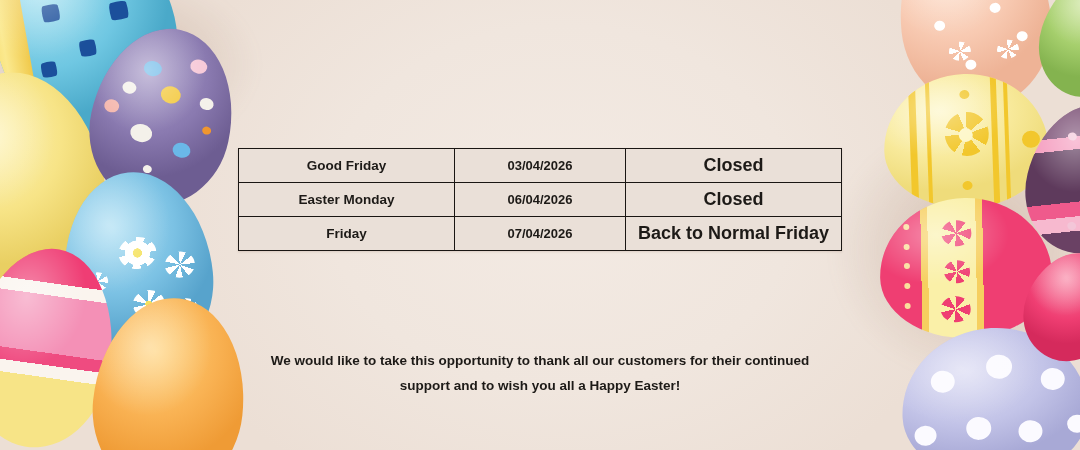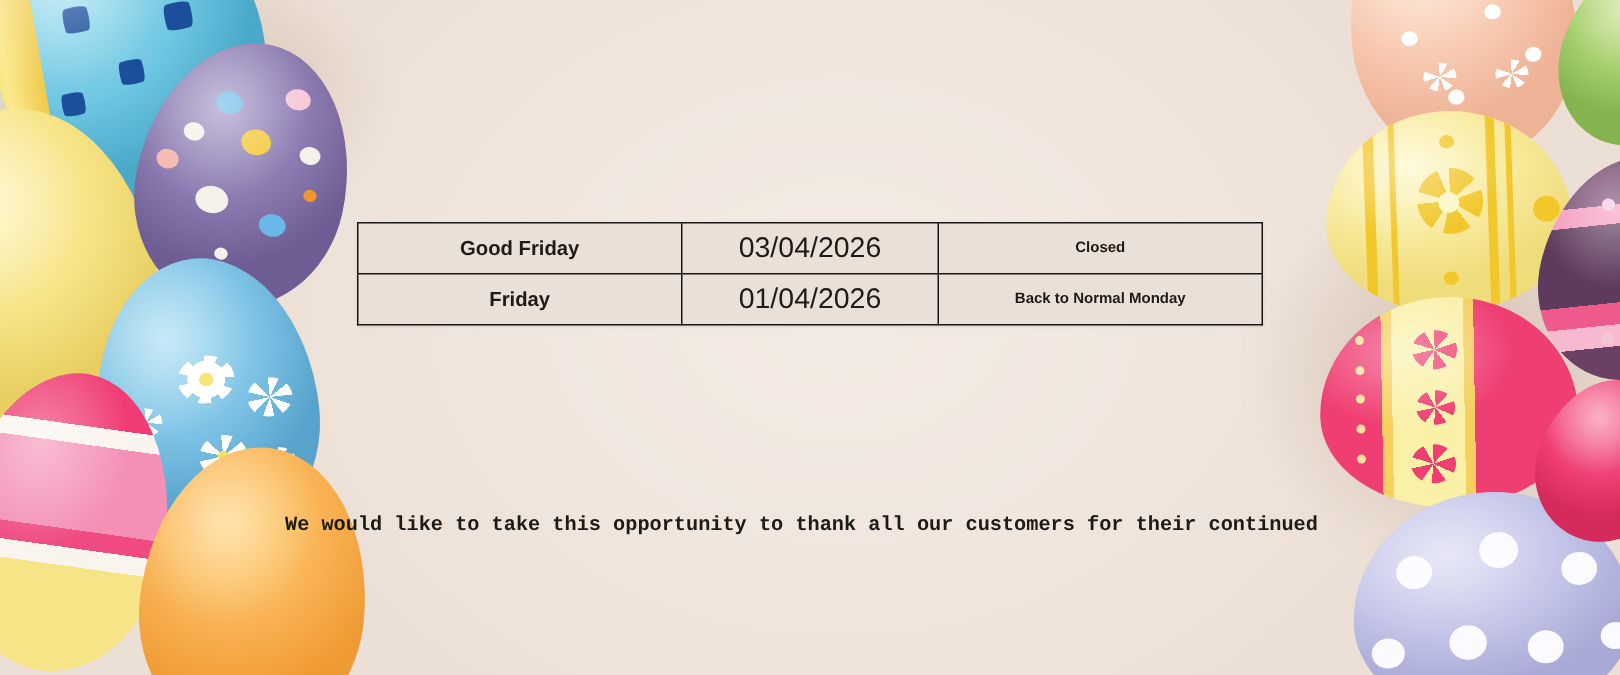--- a/index.html
+++ b/index.html
@@ -86,33 +86,33 @@
   .hours-table td {
     border: 1.5px solid #1a1613;
     height: 34px;
     text-align: center;
     vertical-align: middle;
     color: #1d1a17;
     background: #eae0d8;
     margin-left: 32px;
   }
   .col-day    { width: 202px; font-size: 13.5px; font-weight: 700; }
-  .col-date   { width: 160px; font-size: 19px; font-weight: 400; }
-  .col-status { width: 202px; font-size: 10px; font-weight: 700; }
+  .col-date   { width: 160px; font-size: 13px; font-weight: 700; }
+  .col-status { width: 202px; font-size: 18px; font-weight: 700; }
 
   .footer-msg {
     position: absolute;
-    top: 338px;
+    top: 348px;
     left: 190px;
     width: 700px;
+    text-align: center;
     font-size: 13.5px;
     font-weight: 700;
     line-height: 25px;
     color: #1d1a17;
-    font-family: Liberation Mono, monospace;
   }
 </style>
 </head>
 <body>
 
 <div class="banner">
 
   <div>
 
     <div class="shadow" style="left:-40px; top:-30px; width:300px; height:190px;"></div>
@@ -276,25 +276,31 @@
 
 
     <table class="hours-table">
       <tbody>
         <tr>
           <td class="col-day">Good Friday</td>
           <td class="col-date">03/04/2026</td>
           <td class="col-status">Closed</td>
         </tr>
         <tr>
+          <td class="col-day">Easter Monday</td>
+          <td class="col-date">06/04/2026</td>
+          <td class="col-status">Closed</td>
+        </tr>
+        <tr>
           <td class="col-day">Friday</td>
-          <td class="col-date">01/04/2026</td>
-          <td class="col-status">Back to Normal Monday</td>
+          <td class="col-date">07/04/2026</td>
+          <td class="col-status">Back to Normal Friday</td>
         </tr>
       </tbody>
     </table>
 
     <div class="footer-msg">
       <div>We would like to take this opportunity to thank all our customers for their continued</div>
+      <div>support and to wish you all a Happy Easter!</div>
     </div>
 
   </div>
 </div>
 
 </body></html>

